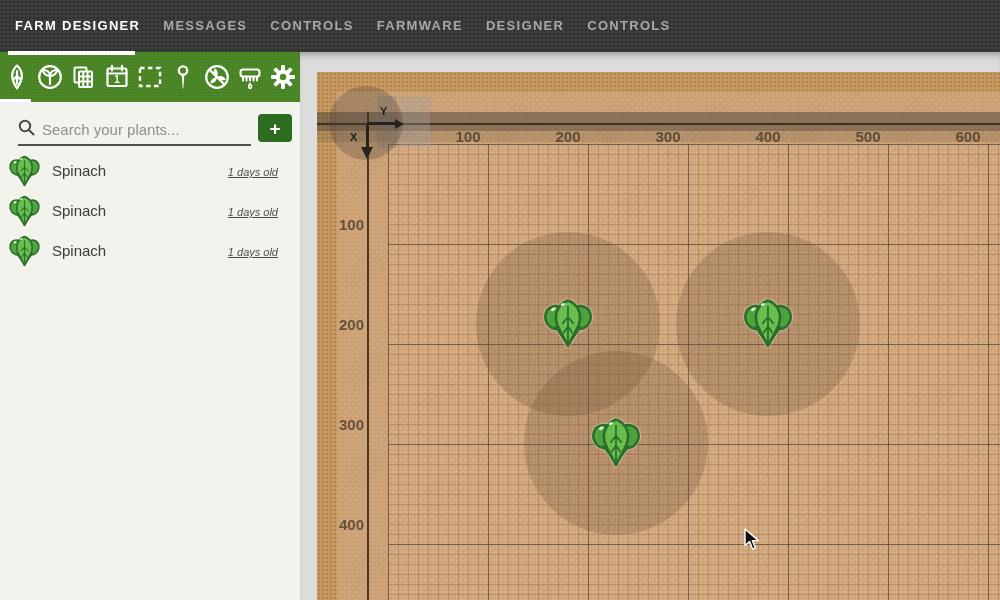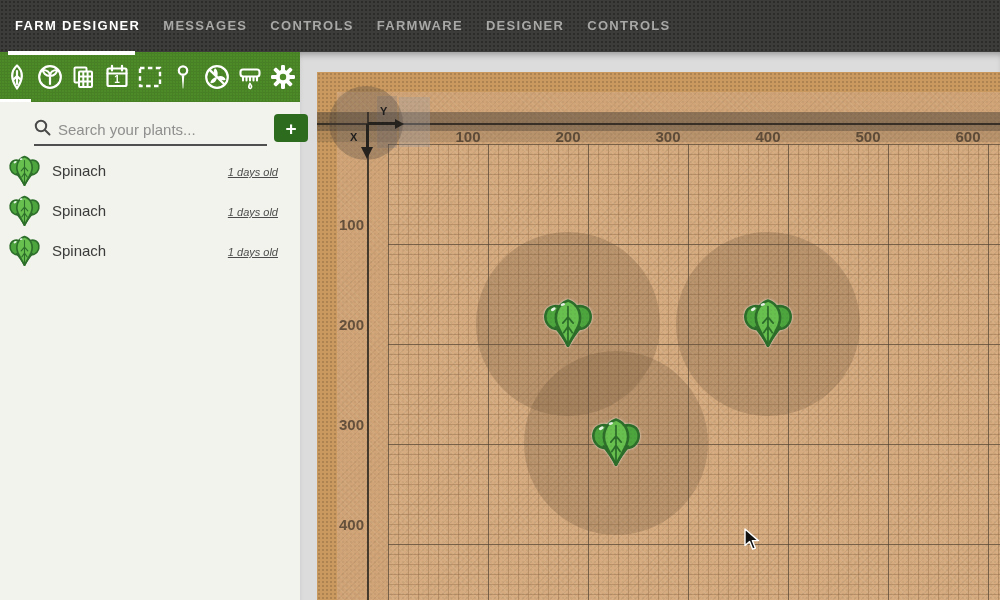--- a/index.html
+++ b/index.html
@@ -22,21 +22,21 @@
   .sidebar{position:absolute;left:0;top:52px;width:300px;height:548px;
     background:#f2f3ec;z-index:30;}
   .toolbar{position:absolute;left:0;top:0;width:300px;height:50px;
     background-color:#4d8a28;
     background-image:radial-gradient(rgba(0,0,0,0.07) 1px, transparent 1.2px);
     background-size:3px 3px;
     display:flex;align-items:center;justify-content:space-around;}
   .tool-btn{width:30px;height:30px;display:flex;align-items:center;justify-content:center;cursor:pointer;}
   .toolbar-underline{position:absolute;left:0;top:47px;width:31px;height:3px;background:#fff;}
 
-  .search-row{position:absolute;left:16px;top:56px;width:300px;height:44px;}
+  .search-row{position:absolute;left:0;top:56px;width:300px;height:44px;}
   .search-icon{position:absolute;left:18px;top:11px;}
   .search-input{position:absolute;left:40px;top:7px;width:205px;height:26px;
     border:none;outline:none;background:transparent;font-size:15px;color:#333;
     font-family:"Liberation Sans",sans-serif;}
   .search-input::placeholder{color:#8f8f8f;}
   .search-underline{position:absolute;left:18px;top:36px;width:233px;height:2px;background:#4f4f4f;}
   .add-btn{position:absolute;left:258px;top:6px;width:34px;height:28px;border-radius:4px;
     background:#2d6b1e;color:#fff;font-size:19px;font-weight:bold;display:flex;
     align-items:center;justify-content:center;cursor:pointer;line-height:1;}
 

